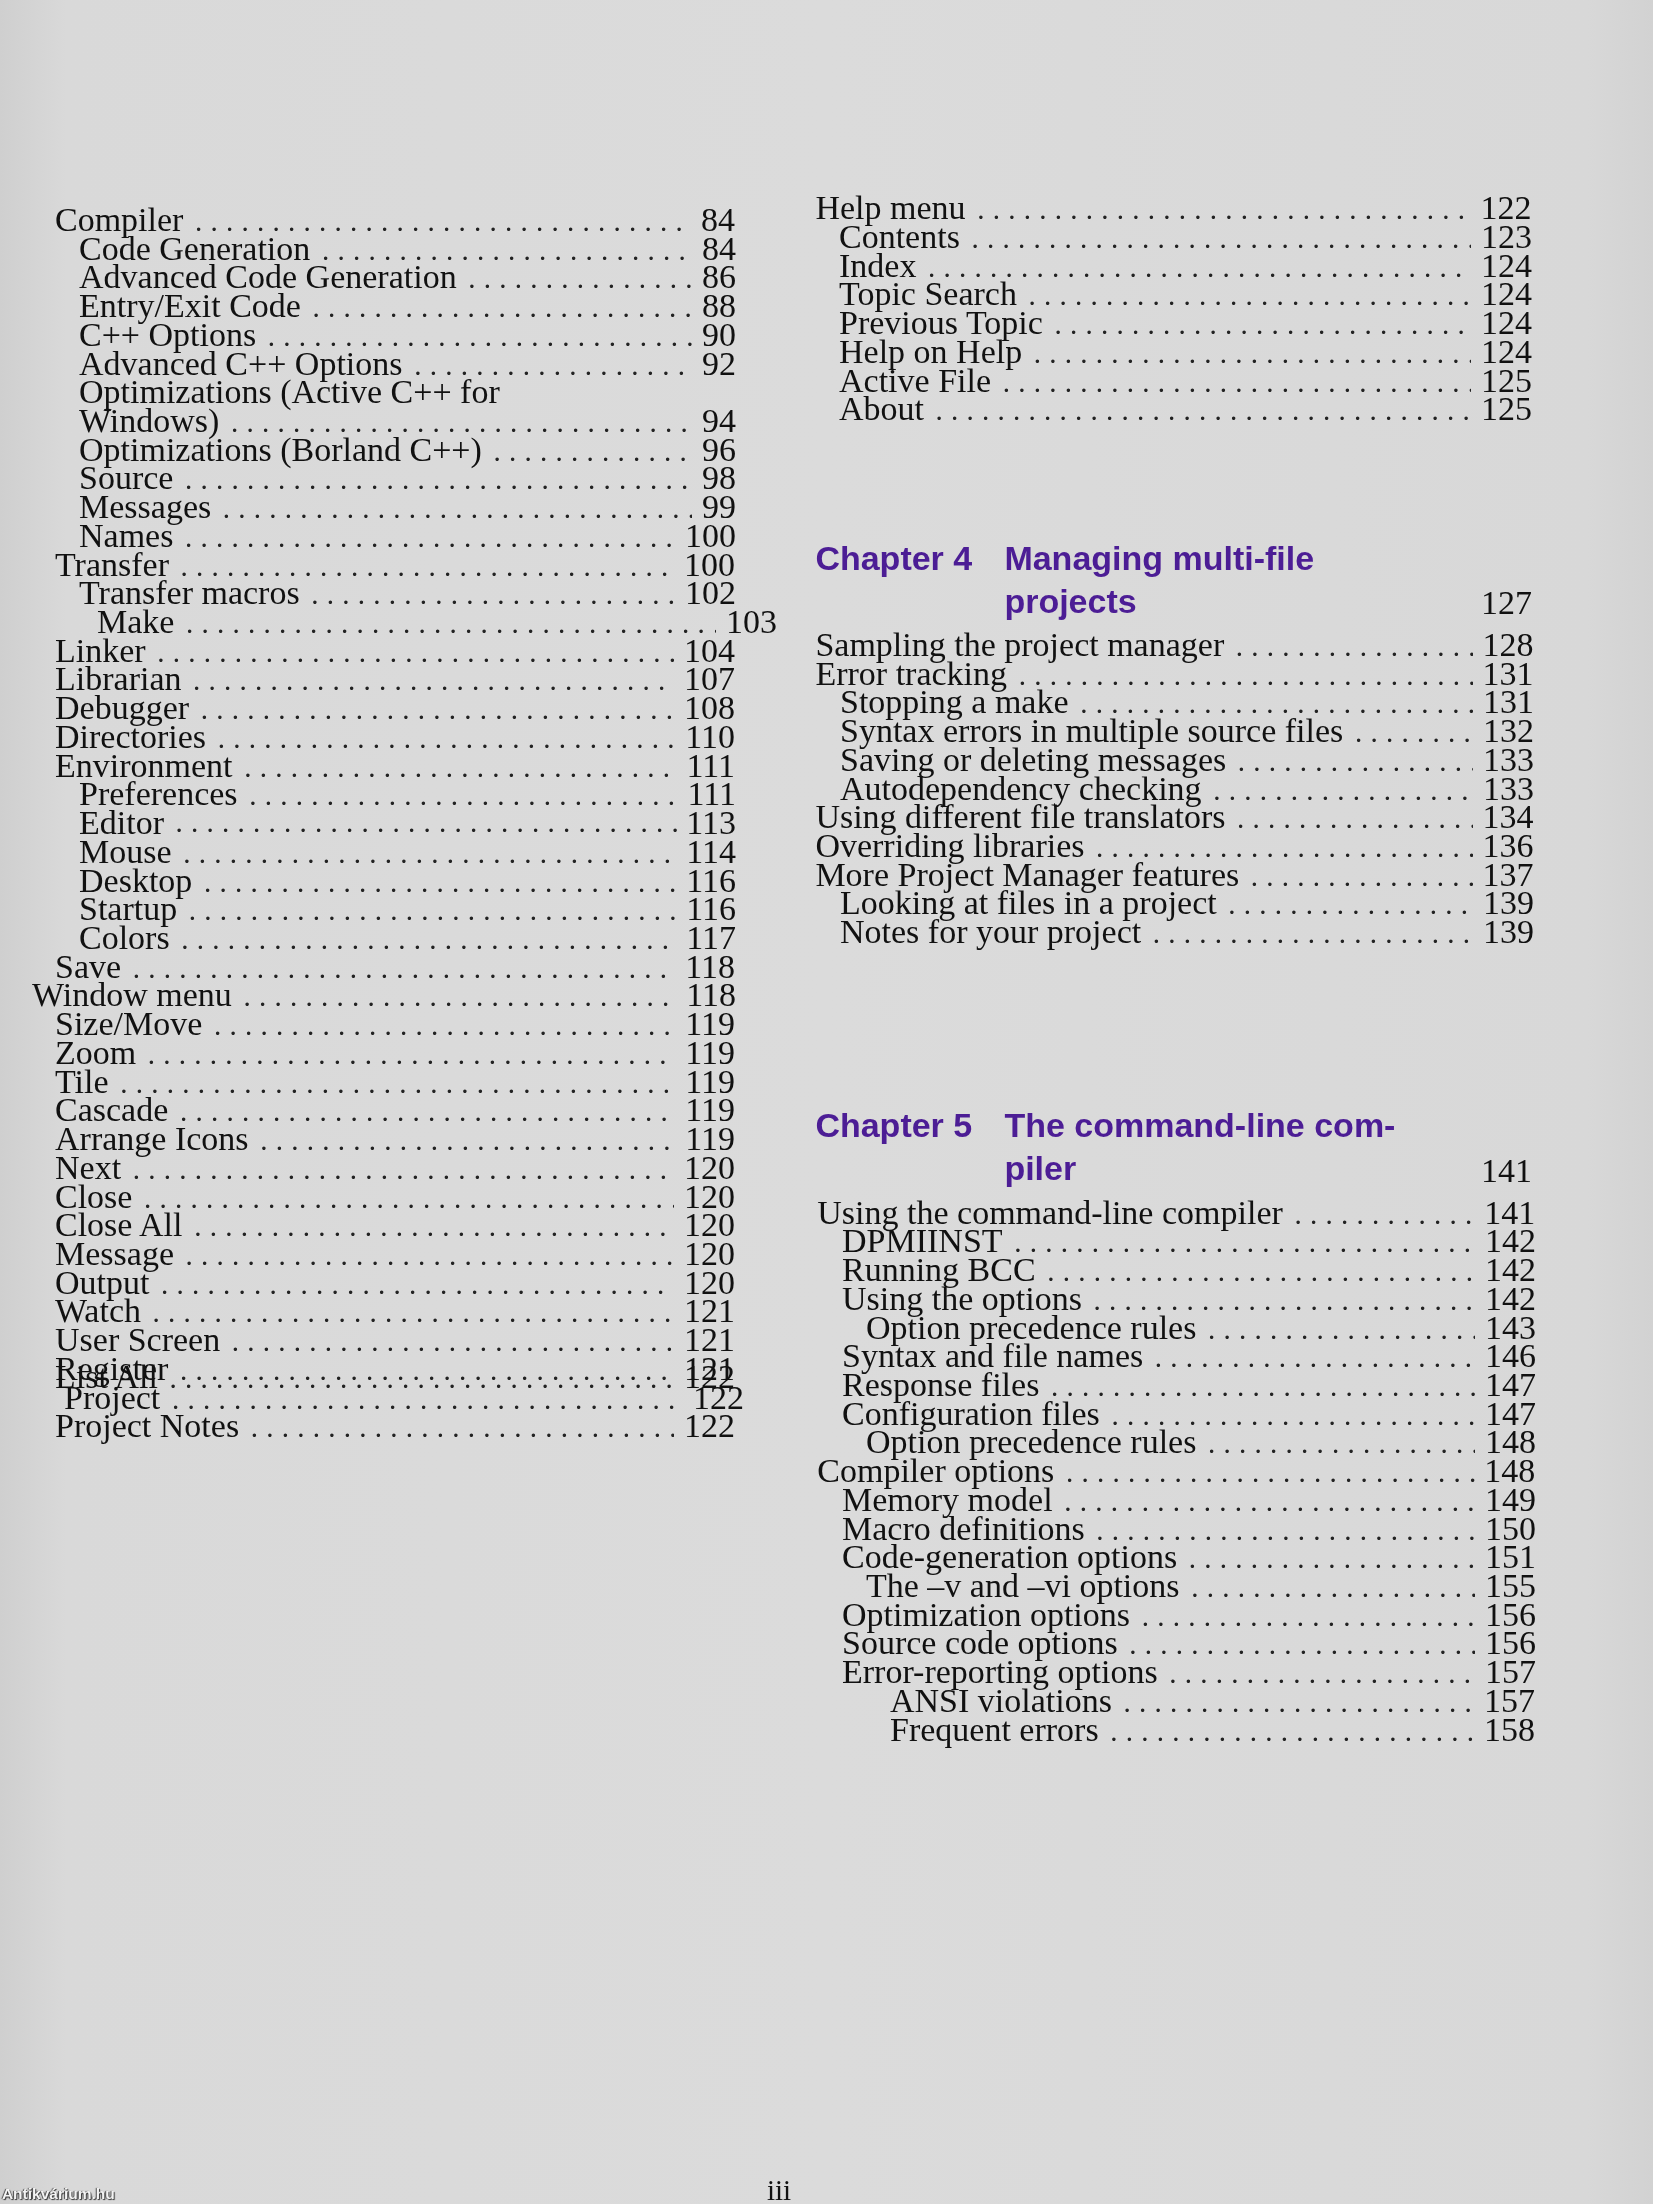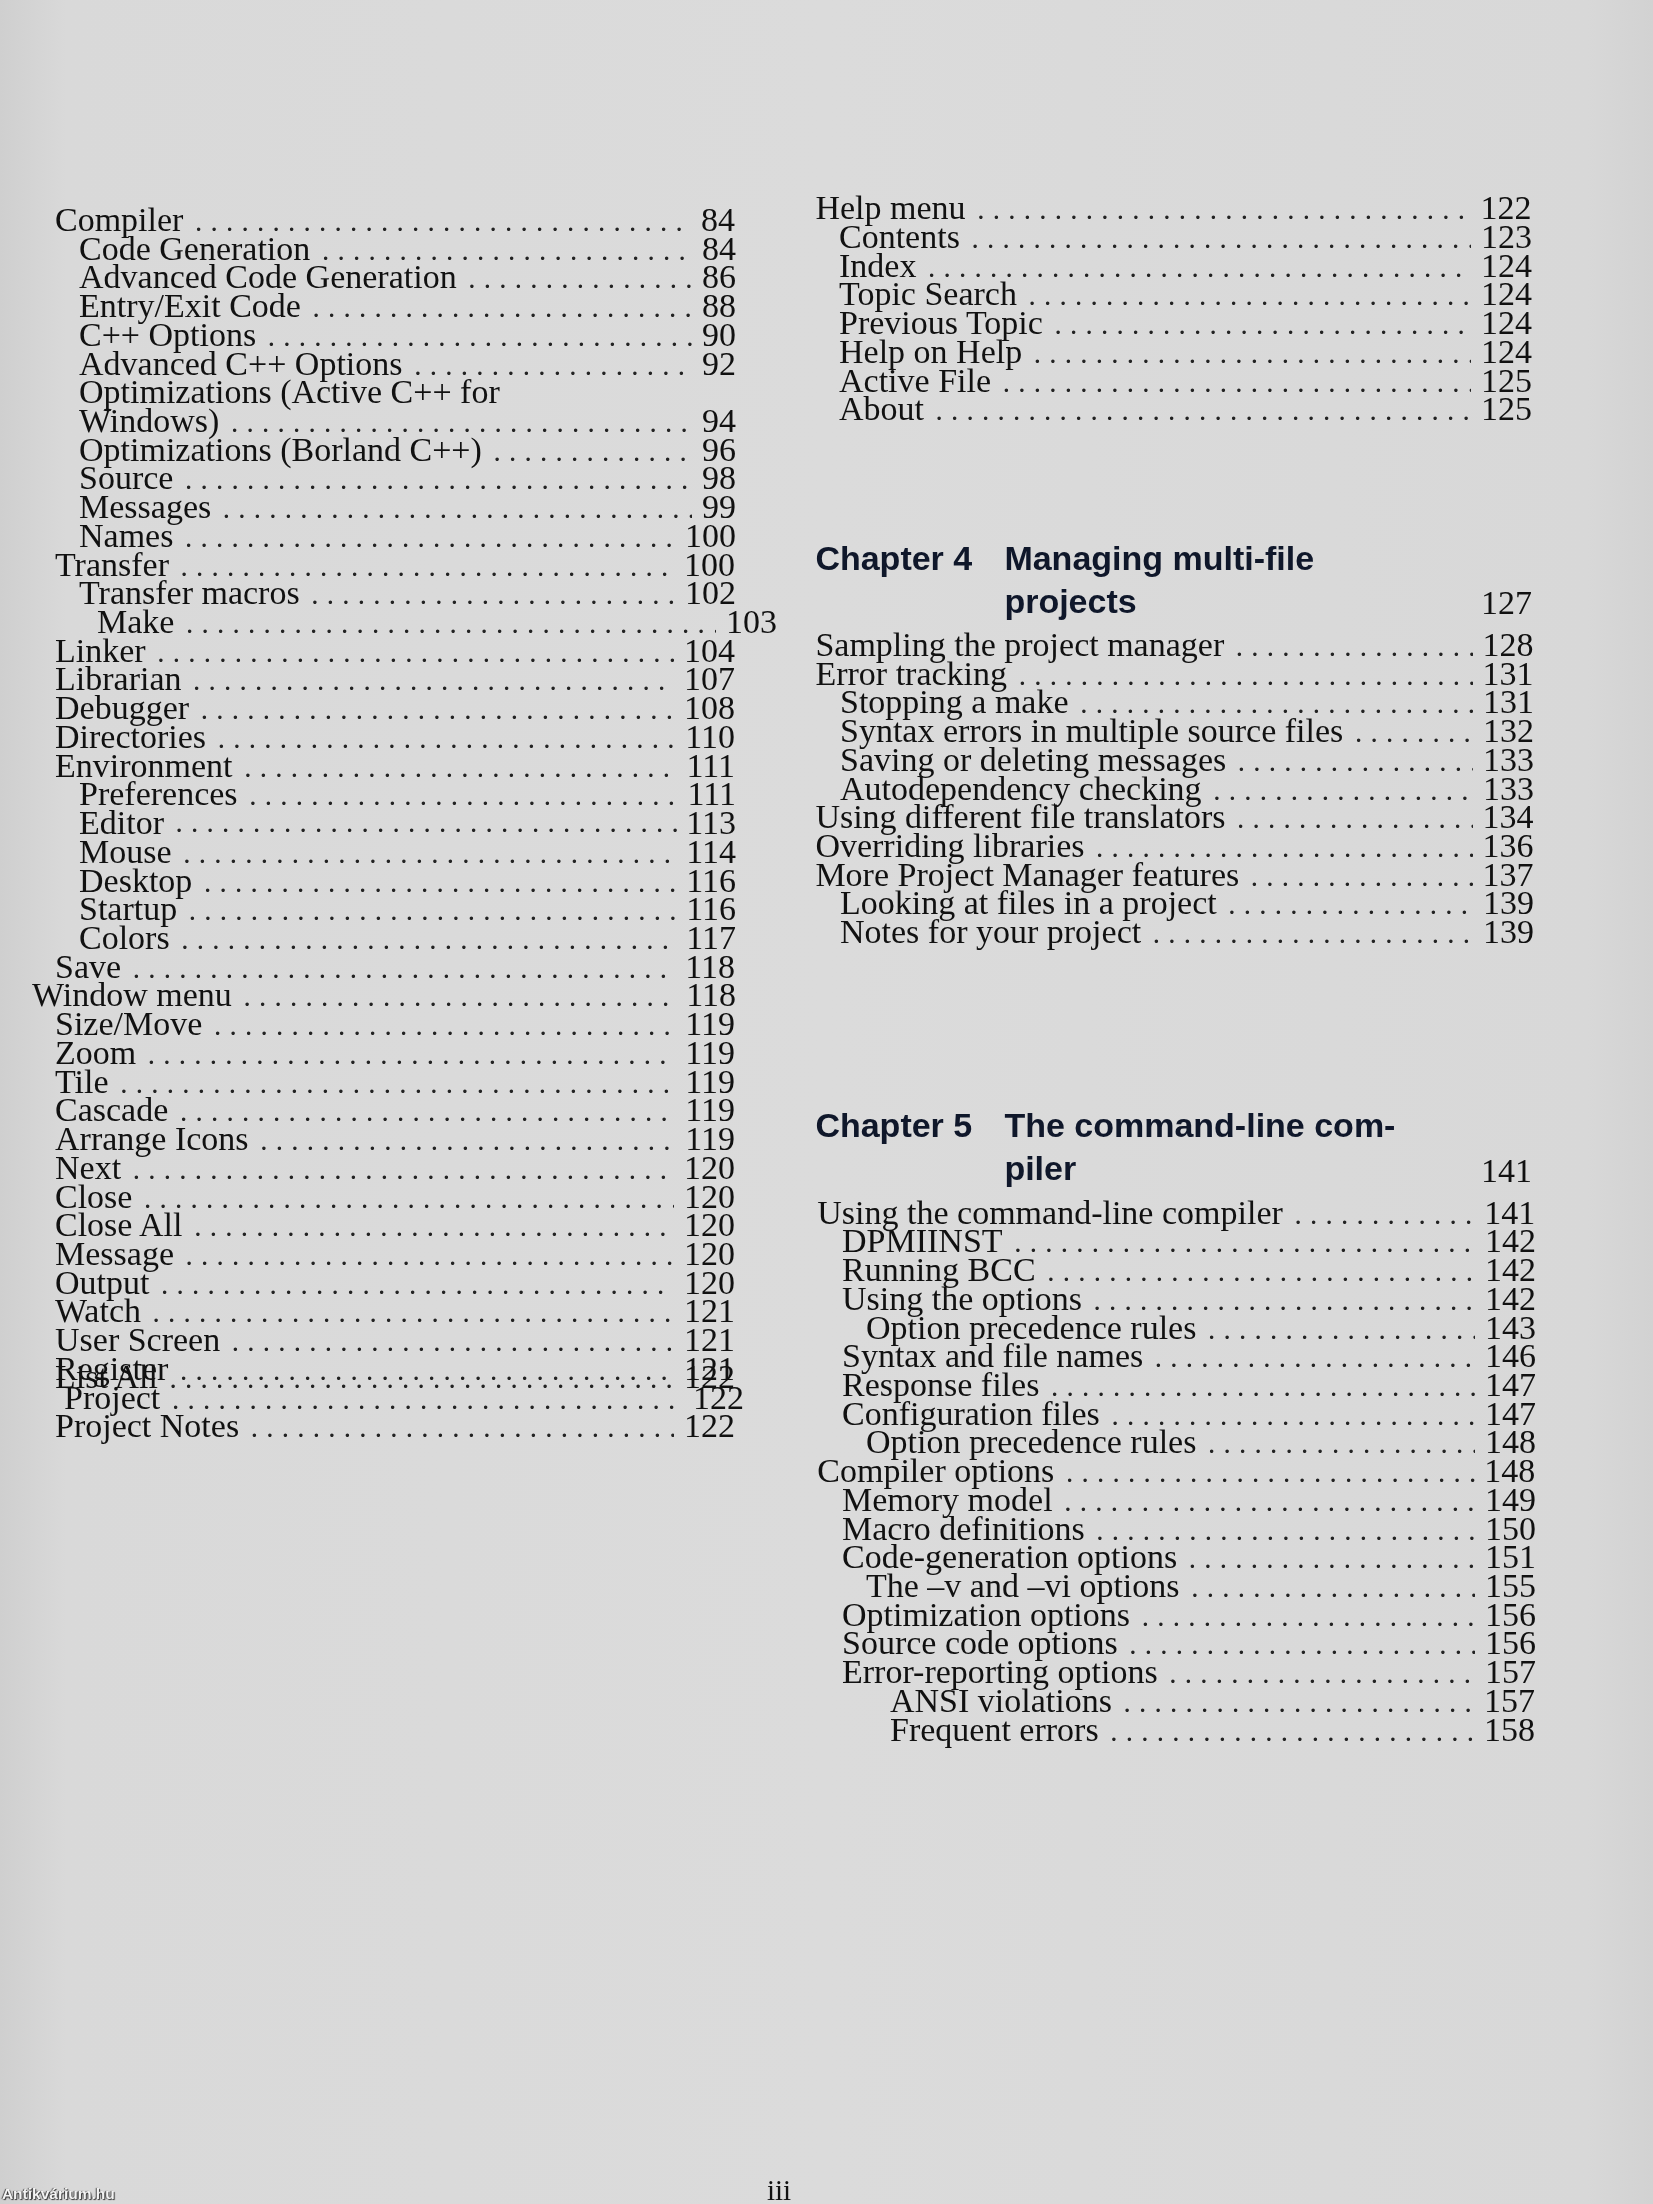--- a/index.html
+++ b/index.html
@@ -57,21 +57,21 @@
       flex: 0 0 auto;
       text-align: right;
     }
     .entry.noleader .leader::before { content: ""; }
     .chapter {
       position: absolute;
       font-family: "Liberation Sans", "DejaVu Sans", sans-serif;
       font-weight: bold;
       font-size: 34px;
       line-height: 43px;
-      color: #0f172a;
+      color: #4c1d95;
     }
     .chapter .ch-num {
       display: inline-block;
       width: 189px;
     }
     .chapter .ch-title-line2 {
       display: block;
       padding-left: 189px;
     }
     .chapter-page {

